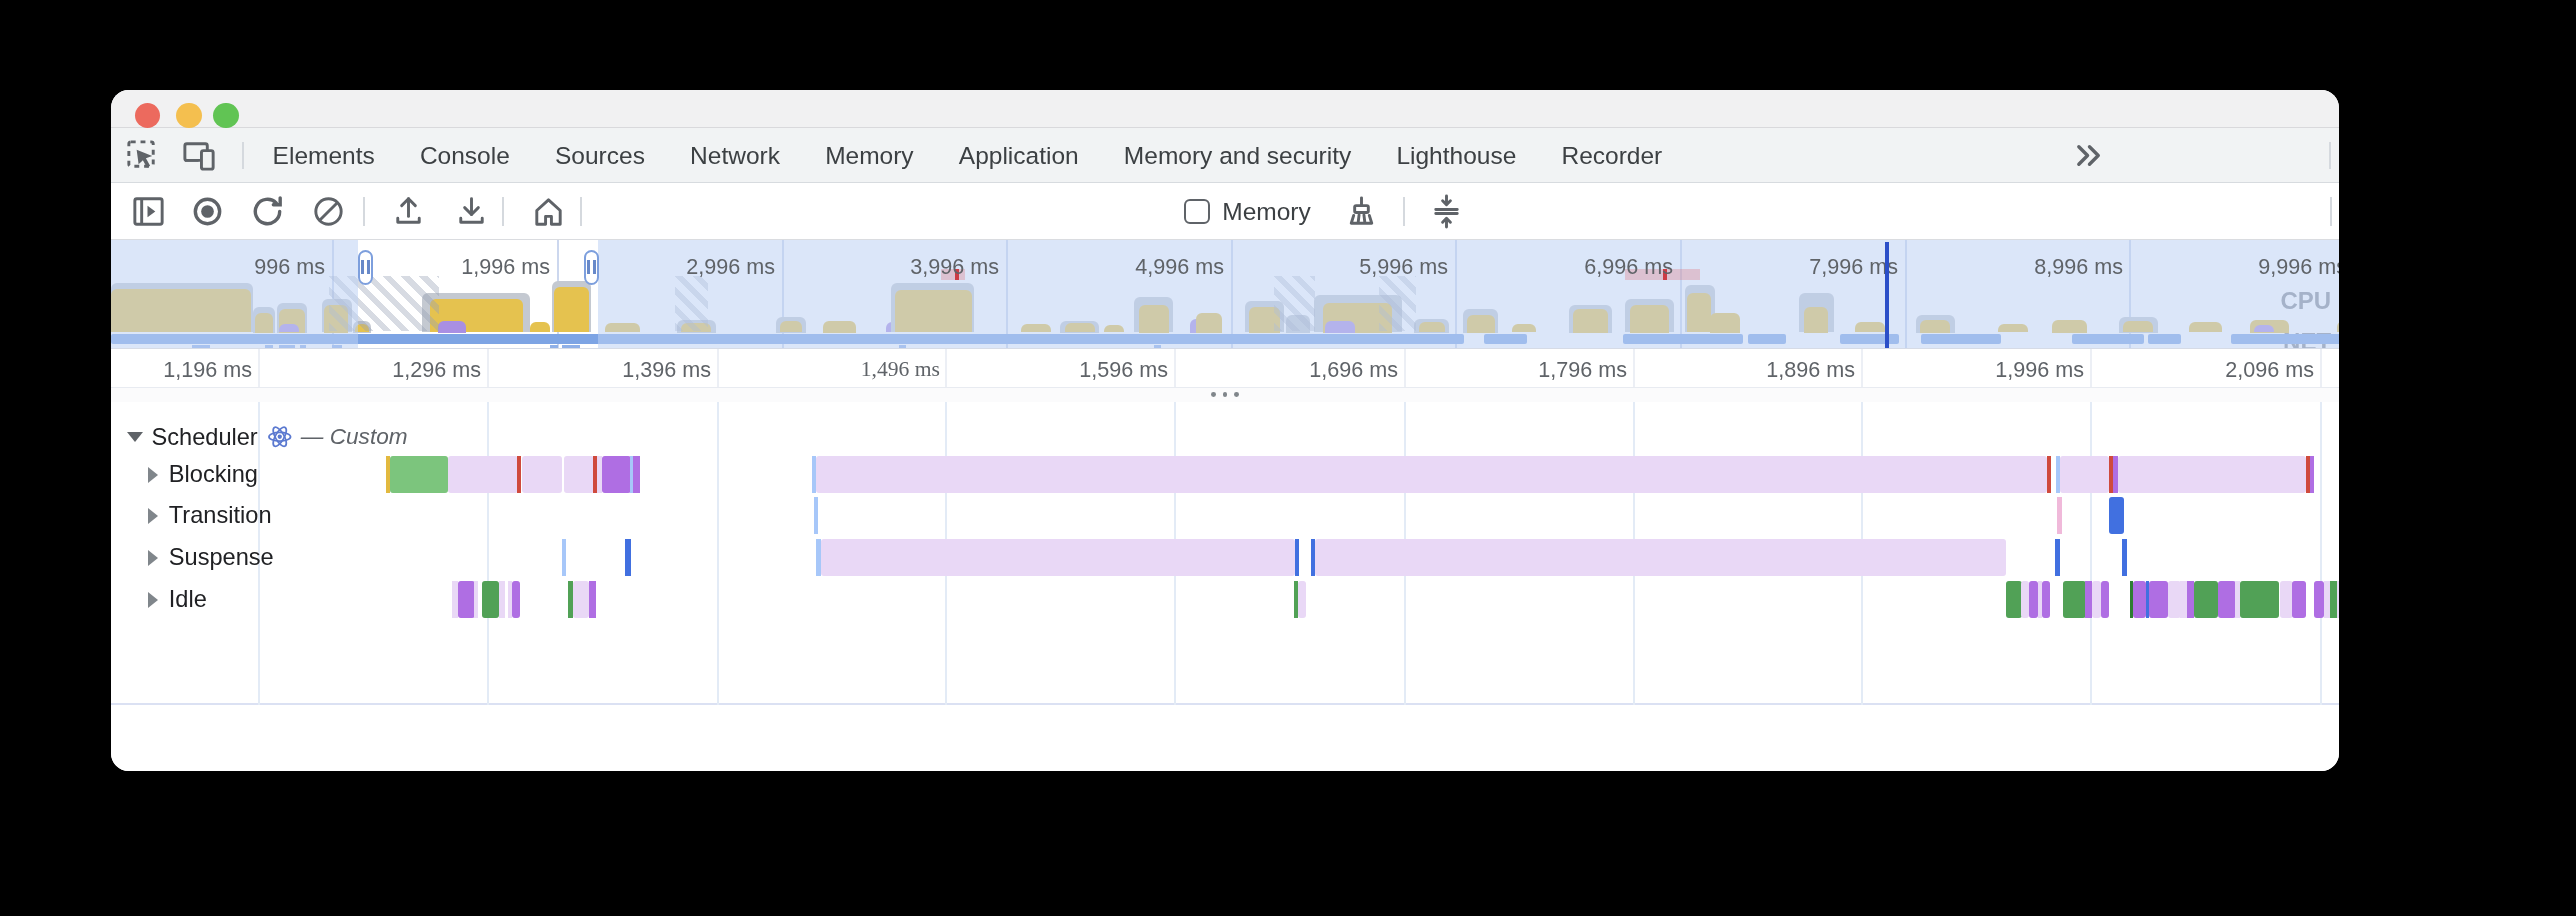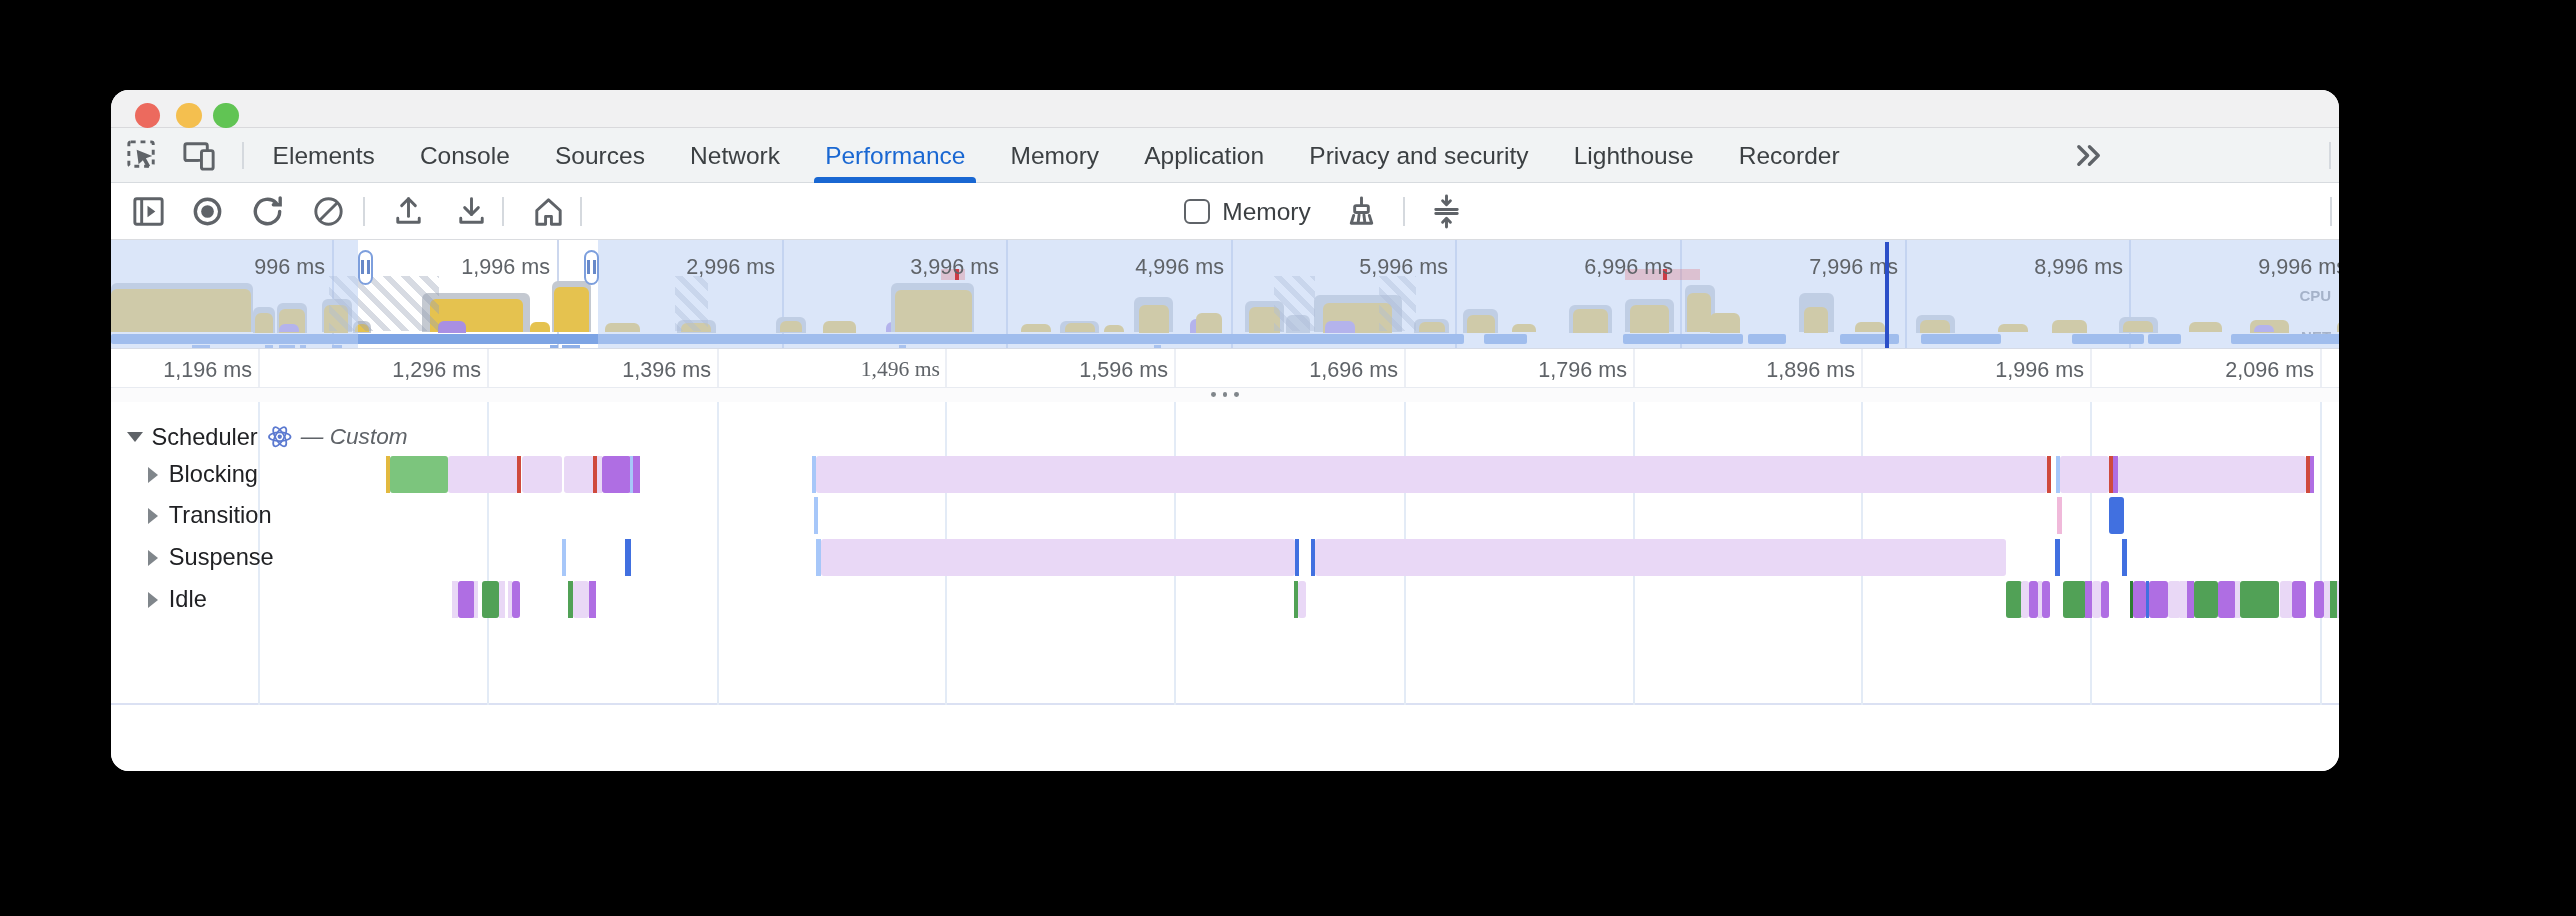--- a/index.html
+++ b/index.html
@@ -39,21 +39,21 @@
   .netbar { position:absolute; top:94px; height:9.8px; background:#7da4e4; border-radius:2px; }
   .nettick { position:absolute; top:105px; height:4.9px; background:#8fb0e8; }
   .dim { position:absolute; top:0; bottom:0; background:rgba(189,210,244,0.55); }
   .marker { position:absolute; top:28.5px; height:11.8px; background:rgba(223,109,116,0.30); }
   .marker-line { position:absolute; top:0; height:11.8px; width:3.9px; background:#cc3d46; }
   .handle { position:absolute; top:9.8px; width:14.7px; height:35px; background:#fff;
     border:2.9px solid #7d9fdd; border-radius:7.9px; display:flex; align-items:center;
     justify-content:center; gap:2.9px; }
   .handle i { display:block; width:2.9px; height:13.7px; background:#6889c9; }
   .playhead { position:absolute; top:2px; bottom:0; width:3.9px; background:#2b4fc8; }
-  .side-label { position:absolute; right:7.9px; font-size:15px; font-weight:bold; color:#878d96; }
+  .side-label { position:absolute; right:7.9px; font-size:24px; font-weight:bold; color:#878d96; }
   .ruler { position:absolute; left:0; top:259px; width:100%; height:39px; background:#fff;
     border-bottom:1px solid #e8ebf1; overflow:hidden; }
   .ruler-tick { position:absolute; top:0; bottom:0; width:2px; background:#eceff5; }
   .ruler-label { position:absolute; top:7.9px; font-size:21.6px; color:#5f6368; transform:translateX(-100%); white-space:nowrap; }
   .divider { position:absolute; left:0; top:298px; width:100%; height:13.7px; background:#fbfbfc;
     display:flex; align-items:center; justify-content:center; gap:6.9px; }
   .divider i { width:4.9px; height:4.9px; border-radius:50%; background:#80868b; display:block; }
   .tracks { position:absolute; left:0; top:312px; width:100%; height:303px; background:#fff; overflow:hidden; }
   .grid-v { position:absolute; top:0; height:303px; width:2px; background:#e3ebf6; }
   .track-bottom { position:absolute; left:0; top:301px; width:100%; height:2px; background:#dbe1f3; }
@@ -102,31 +102,28 @@
         </div>
         <div class="tab">
           <span>Console</span>
         </div>
         <div class="tab">
           <span>Sources</span>
         </div>
         <div class="tab">
           <span>Network</span>
         </div>
-        <div class="tab sel">
-          <span>Performance</span>
-        </div>
         <div class="tab">
           <span>Memory</span>
         </div>
         <div class="tab">
           <span>Application</span>
         </div>
         <div class="tab">
-          <span>Privacy and security</span>
+          <span>Memory and security</span>
         </div>
         <div class="tab">
           <span>Lighthouse</span>
         </div>
         <div class="tab">
           <span>Recorder</span>
         </div>
       </div>
     <div class="tb-icon" style="left:1957px">
       <svg class="icon" width="33" height="33" viewBox="0 0 34 34" fill="none" stroke="#5f6368" stroke-width="3.5" stroke-linecap="round" stroke-linejoin="round">

